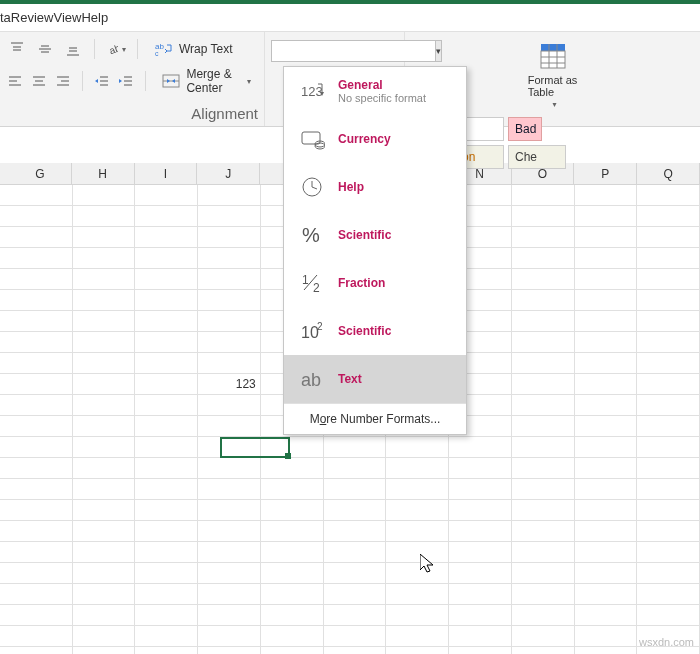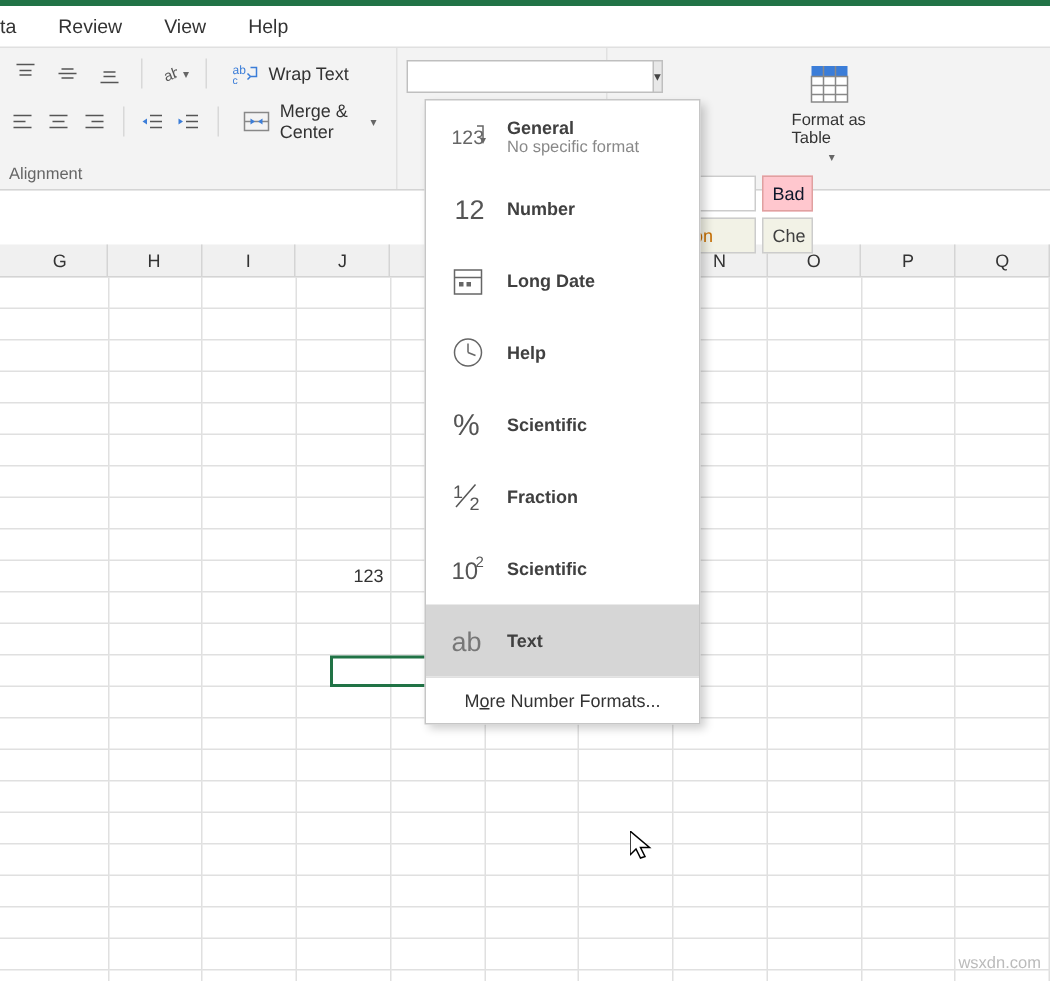--- a/index.html
+++ b/index.html
@@ -1,22 +1,22 @@
 <!DOCTYPE html>
 <html><head>
 <meta charset="utf-8">
 <style>
 * { box-sizing: border-box; margin: 0; padding: 0; }
 body { font-family: "Segoe UI", Arial, sans-serif; font-size: 12px; color: #333; background: #fff; width: 700px; height: 654px; overflow: hidden; position: relative; }
 .topbar { height: 4px; background: #217346; }
-.menubar { display: flex; gap: 28px; padding: 6px 20px 6px 0; font-size: 13px; color: #333; border-bottom: 1px solid #e0e0e0; }
+.menubar { display: flex; padding: 6px 20px 6px 0; font-size: 13px; color: #333; border-bottom: 1px solid #e0e0e0; }
 .menubar span { cursor: default; }
 .ribbon { display: flex; background: #f3f3f3; border-bottom: 1px solid #d4d4d4; height: 95px; position: relative; }
 .group { display: flex; flex-direction: column; justify-content: space-between; border-right: 1px solid #e1e1e1; padding: 4px 6px 2px 6px; }
-.group-label { text-align: left; font-size: 11px; color: #666; padding: 2px 0; }
+.group-label { text-align: right; font-size: 15px; color: #666; padding: 2px 0; }
 .align-group { width: 265px; }
 .align-rows { display: flex; flex-direction: column; gap: 4px; padding-top: 2px; }
 .align-row { display: flex; align-items: center; gap: 6px; }
 .sep { width: 1px; height: 20px; background: #d8d8d8; margin: 0 4px; }
 .icon-btn { width: 22px; height: 22px; display: flex; align-items: center; justify-content: center; color: #555; border: 1px solid transparent; }
 .wrap-btn, .merge-btn { display: flex; align-items: center; gap: 6px; padding: 2px 6px; font-size: 12px; color: #333; border: 1px solid transparent; }
 .drop-caret { font-size: 8px; color: #666; margin-left: 4px; }
 .number-group { width: 140px; position: relative; }
 .num-combo { display: flex; margin: 4px 0 0 0; }
 .num-input { flex: 1; height: 22px; border: 1px solid #bfbfbf; background: #fff; padding: 0 4px; font-size: 12px; }
@@ -35,21 +35,21 @@
 .grid { position: relative; }
 .row { display: flex; height: 21px; }
 .cell { width: 70px; border-right: 1px solid #e0e0e0; border-bottom: 1px solid #e0e0e0; font-size: 12px; display: flex; align-items: center; justify-content: flex-end; padding: 0 4px; }
 .active-cell { position: absolute; border: 2px solid #217346; width: 70px; height: 21px; pointer-events: none; }
 .fill-handle { position: absolute; width: 6px; height: 6px; background: #217346; right: -3px; bottom: -3px; }
 .dropdown { position: absolute; left: 283px; top: 66px; width: 184px; background: #fff; border: 1px solid #c6c6c6; box-shadow: 3px 3px 6px rgba(0,0,0,0.2); z-index: 100; }
 .dd-item { display: flex; align-items: center; gap: 12px; padding: 10px 14px; cursor: default; }
 .dd-item:hover, .dd-item.hover { background: #d6d6d6; }
 .dd-icon { width: 28px; height: 28px; display: flex; align-items: center; justify-content: center; color: #666; font-size: 18px; }
 .dd-text { display: flex; flex-direction: column; }
-.dd-label { font-size: 12px; font-weight: 600; color: #404040; }
+.dd-label { font-size: 12px; font-weight: 600; color: #be185d; }
 .dd-sub { font-size: 11px; color: #888; }
 .dd-sep { border-top: 1px solid #e0e0e0; }
 .dd-more { padding: 8px 14px; font-size: 12px; text-align: center; }
 .dd-more u { text-decoration: underline; }
 .cursor { position: absolute; left: 420px; top: 554px; z-index: 200; pointer-events: none; }
 svg { display: block; }
 .watermark { position: absolute; right: 6px; bottom: 6px; font-size: 11px; color: #bbb; margin-top: 20px; }
 </style>
 </head>
 <body>
@@ -188,21 +188,21 @@
 Table</span>
       <span class="drop-caret">▾</span>
     </div>
     <div class="style-cells">
       <div style="display:flex;gap:4px">
         <div class="style-cell style-normal">Normal</div>
         <div class="style-cell style-bad" style="width:34px">Bad</div>
       </div>
       <div style="display:flex;gap:4px">
         <div class="style-cell style-calc">Calculation</div>
-        <div class="style-cell style-check" style="width:34px">Che</div>
+        <div class="style-cell style-check" style="width:58px">Che</div>
       </div>
     </div>
   </div>
 </div>
 
 <div class="col-headers">
   <div class="col-h" style="width:10px;border-right:none"></div>
   <div class="col-h">G</div>
   <div class="col-h">H</div>
   <div class="col-h">I</div>
@@ -558,38 +558,27 @@
           </svg>
         </div>
         <div class="dd-text">
           <div class="dd-label">General</div>
           <div class="dd-sub">No specific format</div>
         </div>
       </div>
       <div class="dd-item">
         <div class="dd-icon">
           <svg width="26" height="26">
-            <text x="4" y="20" font-size="18" fill="#555">12</text>
+            <rect x="3" y="6" width="18" height="12" rx="2" fill="none" stroke="#666"></rect>
+            <ellipse cx="21" cy="18" rx="5" ry="3" fill="none" stroke="#666"></ellipse>
+            <ellipse cx="21" cy="20" rx="5" ry="3" fill="none" stroke="#666"></ellipse>
           </svg>
         </div>
         <div class="dd-text">
-          <div class="dd-label">Number</div>
-        </div>
-      </div>
-      <div class="dd-item">
-        <div class="dd-icon">
-          <svg width="26" height="26">
-            <rect x="4" y="6" width="18" height="16" fill="none" stroke="#666"></rect>
-            <line x1="4" y1="11" x2="22" y2="11" stroke="#666"></line>
-            <rect x="7" y="14" width="3" height="3" fill="#666"></rect>
-            <rect x="12" y="14" width="3" height="3" fill="#666"></rect>
-          </svg>
-        </div>
-        <div class="dd-text">
-          <div class="dd-label">Long Date</div>
+          <div class="dd-label">Currency</div>
         </div>
       </div>
       <div class="dd-item">
         <div class="dd-icon">
           <svg width="26" height="26">
             <circle cx="13" cy="13" r="9" fill="none" stroke="#666"></circle>
             <line x1="13" y1="13" x2="13" y2="7" stroke="#666"></line>
             <line x1="13" y1="13" x2="18" y2="15" stroke="#666"></line>
           </svg>
         </div>

